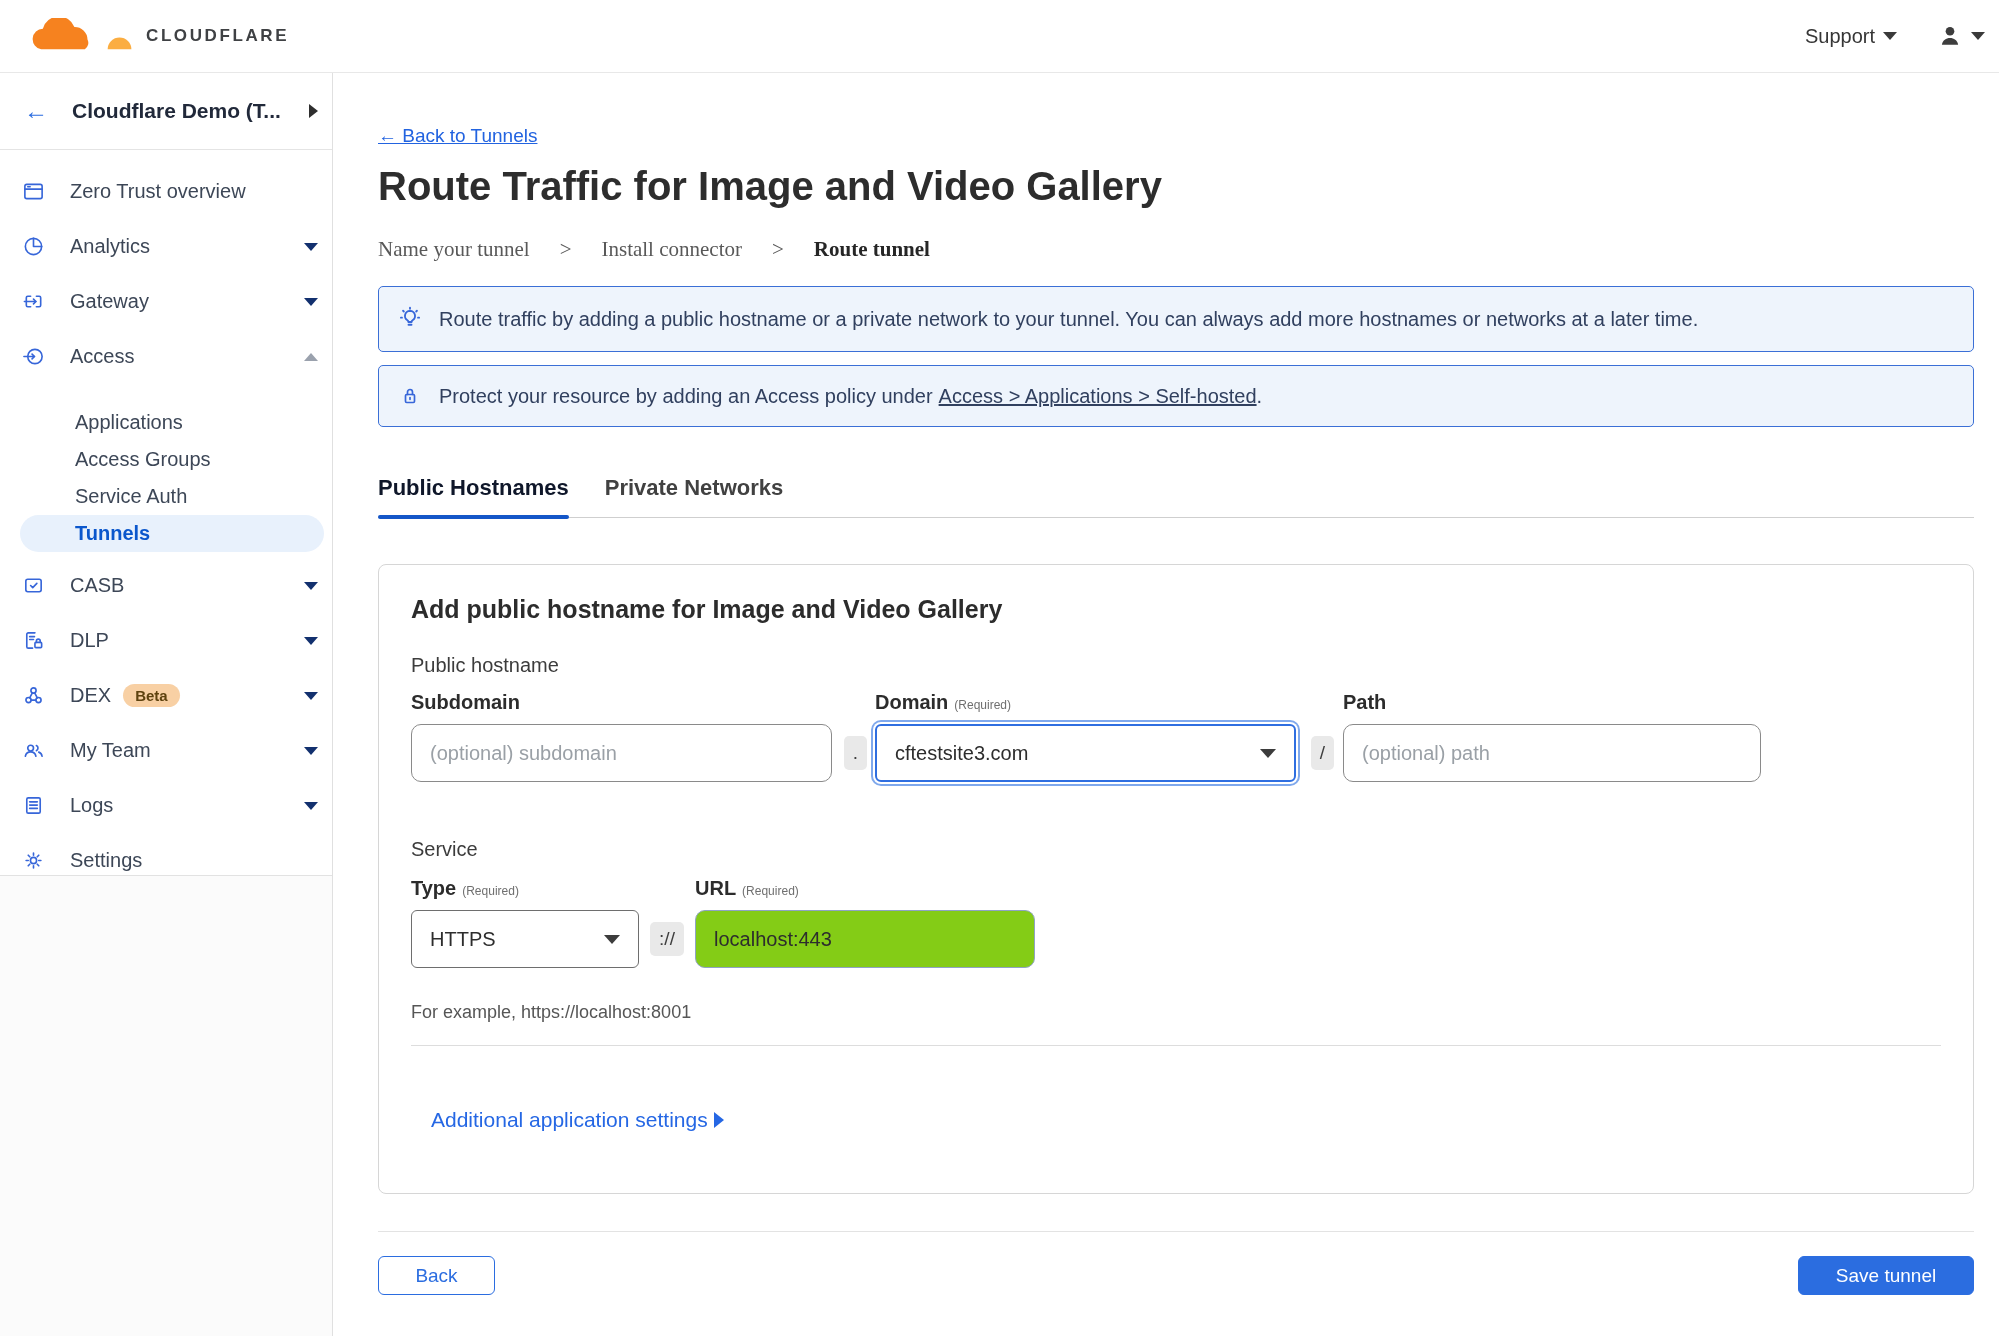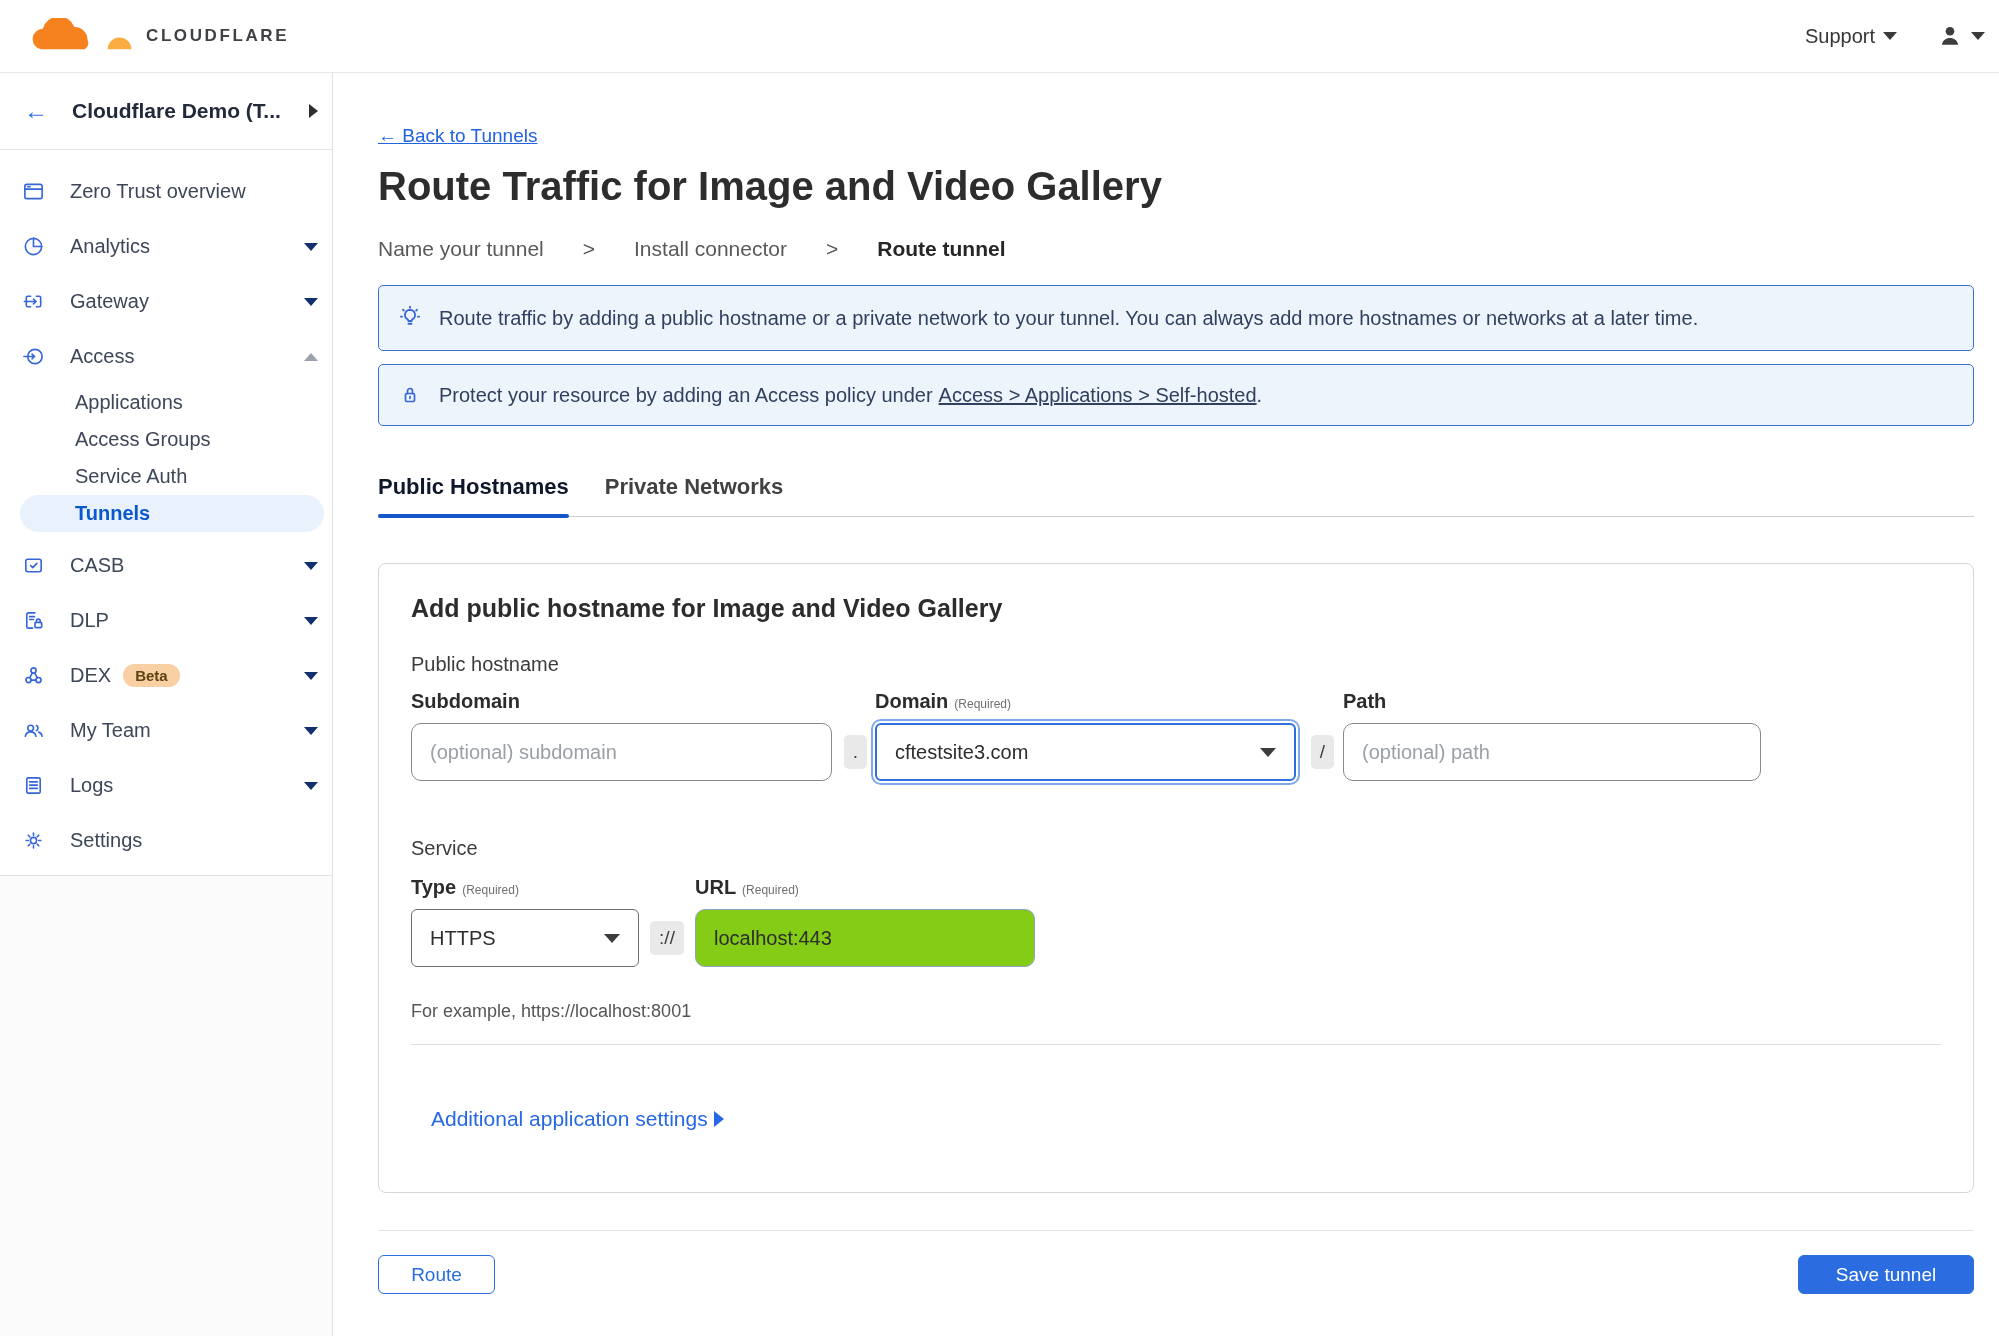--- a/index.html
+++ b/index.html
@@ -26,35 +26,35 @@
   .hdr-chevron { width:0; height:0; border-top:7px solid transparent; border-bottom:7px solid transparent;
                  border-left:9px solid #2e2e2e; cursor:pointer; }
   .nav { list-style:none; padding-top:14px; }
   .nav-item { height:55px; display:flex; align-items:center; padding:0 14px 0 22px; cursor:pointer; }
   .nav-item svg { flex:0 0 23px; }
   .nav-label { margin-left:25px; font-size:20px; color:#3d4757; flex:1; }
   .caret-down { width:0; height:0; border-left:7px solid transparent; border-right:7px solid transparent;
                 border-top:8px solid #12306e; }
   .caret-up { width:0; height:0; border-left:7px solid transparent; border-right:7px solid transparent;
               border-bottom:8px solid #9aa1ad; }
-  .subnav { list-style:none; }
+  .subnav { list-style:none;margin-top:20px; }
   .subnav li { height:37px; display:flex; align-items:center; padding-left:75px; font-size:20px; color:#3d4757; cursor:pointer; }
   .subnav li.selected { background:#e8f1fc; border-radius:19px; margin:0 8px 0 20px; padding-left:55px;
                         color:#0b57cc; font-weight:700; }
   .beta-badge { background:#f8d0a4; color:#5e420f; font-size:15px; font-weight:600; border-radius:12px;
                 padding:3px 12px; margin-left:12px; }
   .sidebar-foot { position:absolute; left:0; top:802px; width:332px; height:461px; background:#fbfbfb;
                   border-top:1px solid #e2e2e2; }
 
   
   .main { position:absolute; left:334px; top:73px; width:1665px; height:1263px; background:#fff;
           padding:0 25px 0 44px; }
   .back-link { display:inline-block; margin-top:52px; font-size:19px; color:#2263e0; text-decoration:underline; cursor:pointer; }
   h1.page-title { margin-top:17px; font-size:40px; font-weight:700; color:#2d2d2d; }
-  .breadcrumb { margin-top:28px; font-size:21px; color:#595959; display:flex; gap:39px; align-items:center; }
+  .breadcrumb { margin-top:28px; font-size:21px; color:#595959; display:flex; gap:30px; align-items:center;font-family:Liberation Serif, serif; }
   .breadcrumb .current { color:#262626; font-weight:700; }
 
   .banner { margin-top:24px; width:1596px; background:#eef4fc; border:1px solid #3b6fd6; border-radius:5px;
             display:flex; align-items:center; padding:0 18px; color:#31405f; font-size:20px; }
   .banner.tip { height:66px; }
   .banner.lock { margin-top:13px; height:62px; }
   .banner svg { flex:0 0 26px; margin-right:16px; }
   .banner a { color:#31405f; text-decoration:underline; margin-left:6px; cursor:pointer; }
 
   .tabs-row { margin-top:48px; width:1596px; display:flex; gap:36px; border-bottom:1px solid #cfcfcf; position:relative; }
@@ -338,17 +338,17 @@
     <div class="example">For example, https://localhost:8001</div>
     <hr class="card-divider">
     <a class="additional">
       <span>Additional application settings</span>
       <span class="tri-right"></span>
     </a>
   </section>
 
   <hr class="footer-divider">
   <div class="footer-row">
-    <button class="btn btn-back">Route</button>
+    <button class="btn btn-back">Back</button>
     <button class="btn btn-save">Save tunnel</button>
   </div>
 
 </main>
 
 </body></html>

